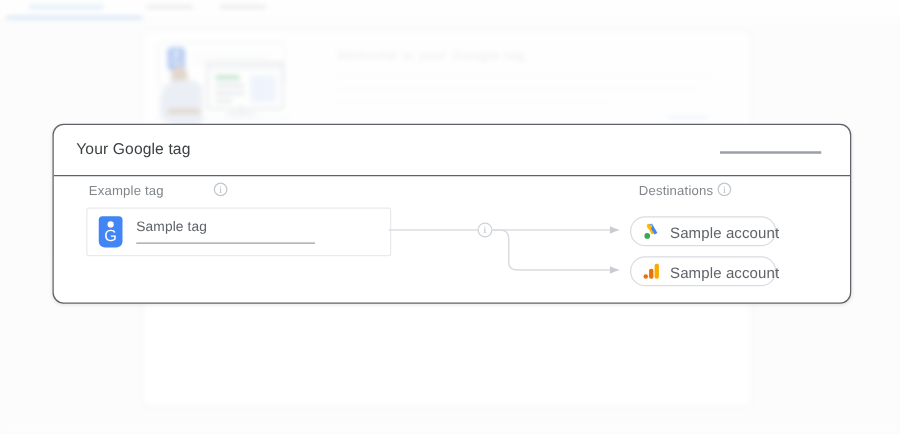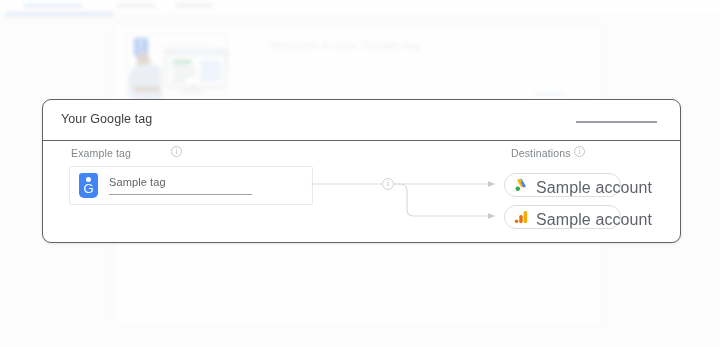--- a/index.html
+++ b/index.html
@@ -224,21 +224,21 @@
     position: absolute; left: 461px; width: 115px; height: 22px;
     background: #ffffff; border: 1px solid #dadce0; border-radius: 12px;
   }
   .pill-1 { top: 33px; }
   .pill-2 { top: 65px; }
   .pill-icon {
     position: absolute; left: 8px; top: 3px; width: 16px; height: 16px;
   }
   .pill-text {
     position: absolute; left: 31px; top: 5px;
-    font-size: 16px; color: #5f6368; letter-spacing: .1px;
+    font-size: 12px; color: #5f6368; letter-spacing: .1px;
     white-space: nowrap;
   }
 </style>
 </head>
 <body>
 
 <div id="root">
 
   <div class="bg-layer">
 

